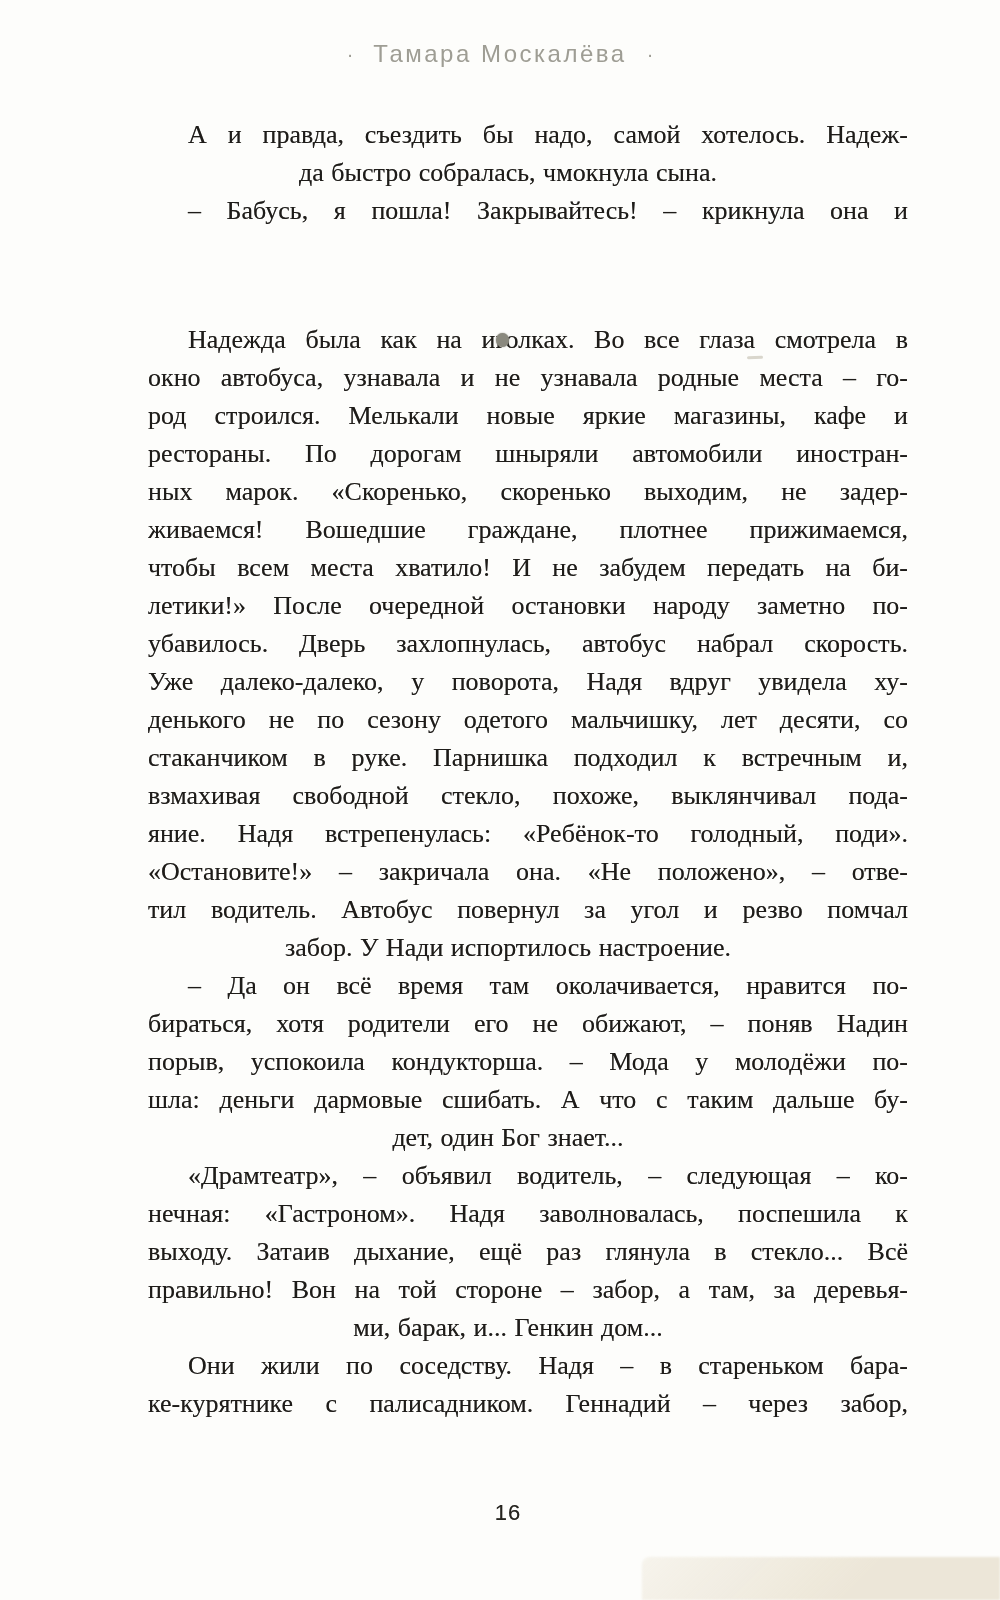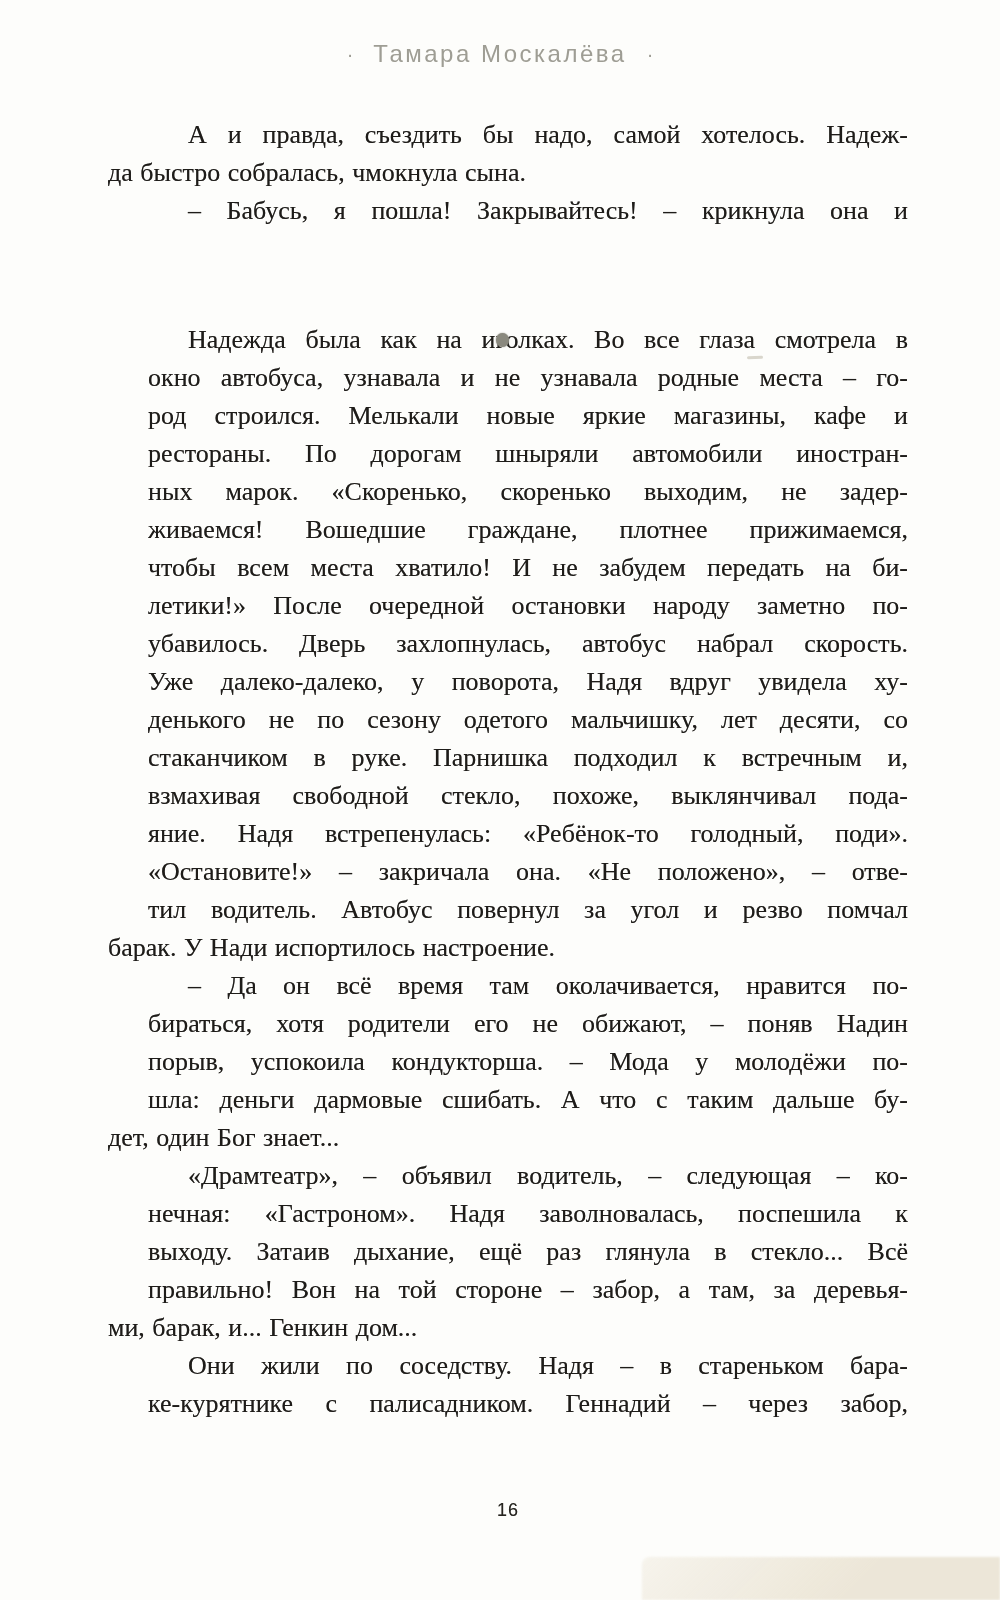--- a/index.html
+++ b/index.html
@@ -50,21 +50,21 @@
     font-size: 26px;
     overflow: hidden;
     white-space: normal;
   }
   .line.just {
     text-align: justify;
     text-align-last: justify;
     margin-left: 40px;
   }
   .line.endline {
-    text-align: left;
+    text-align: center;
   }
   .line.indent {
     padding-left: 40px;
   }
   .section-gap {
     height: 91px;
   }
   
   .section-dot {
     position: absolute;
@@ -88,21 +88,21 @@
     transform: rotate(-2deg);
   }
   
   .page-number {
     position: absolute;
     left: 108px;
     top: 1500px;
     width: 800px;
     text-align: center;
     font-family: "Liberation Sans", sans-serif;
-    font-size: 18px;
+    font-size: 22px;
     letter-spacing: 1px;
     color: #26241f;
     text-shadow: 0 0 0.5px rgba(30, 28, 25, 0.5);
   }
   
   .corner-shadow {
     position: absolute;
     right: 0;
     bottom: 0;
     width: 358px;
@@ -137,21 +137,21 @@
       <div class="line just">чтобы всем места хватило! И не забудем передать на би-</div>
       <div class="line just">летики!» После очередной остановки народу заметно по-</div>
       <div class="line just">убавилось. Дверь захлопнулась, автобус набрал скорость.</div>
       <div class="line just">Уже далеко-далеко, у поворота, Надя вдруг увидела ху-</div>
       <div class="line just">денького не по сезону одетого мальчишку, лет десяти, со</div>
       <div class="line just">стаканчиком в руке. Парнишка подходил к встречным и,</div>
       <div class="line just">взмахивая свободной стекло, похоже, выклянчивал пода-</div>
       <div class="line just">яние. Надя встрепенулась: «Ребёнок-то голодный, поди».</div>
       <div class="line just">«Остановите!» – закричала она. «Не положено», – отве-</div>
       <div class="line just">тил водитель. Автобус повернул за угол и резво помчал</div>
-      <div class="line endline">барак. У Нади испортилось настроение.</div>
+      <div class="line endline">забор. У Нади испортилось настроение.</div>
       <div class="line indent just">– Да он всё время там околачивается, нравится по-</div>
       <div class="line just">бираться, хотя родители его не обижают, – поняв Надин</div>
       <div class="line just">порыв, успокоила кондукторша. – Мода у молодёжи по-</div>
       <div class="line just">шла: деньги дармовые сшибать. А что с таким дальше бу-</div>
       <div class="line endline">дет, один Бог знает...</div>
       <div class="line indent just">«Драмтеатр», – объявил водитель, – следующая – ко-</div>
       <div class="line just">нечная: «Гастроном». Надя заволновалась, поспешила к</div>
       <div class="line just">выходу. Затаив дыхание, ещё раз глянула в стекло... Всё</div>
       <div class="line just">правильно! Вон на той стороне – забор, а там, за деревья-</div>
       <div class="line endline">ми, барак, и... Генкин дом...</div>

